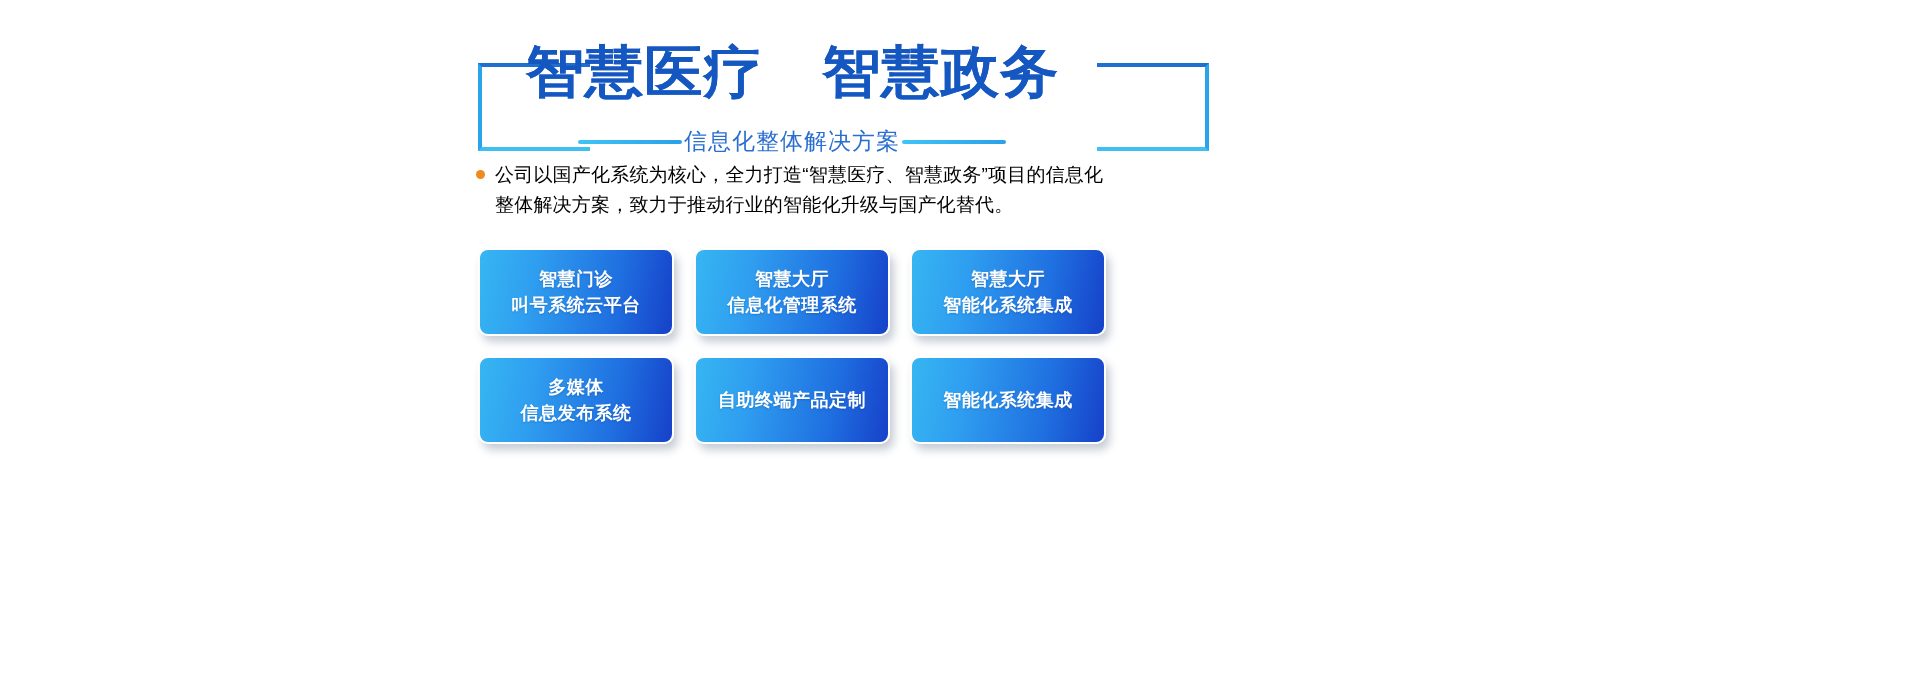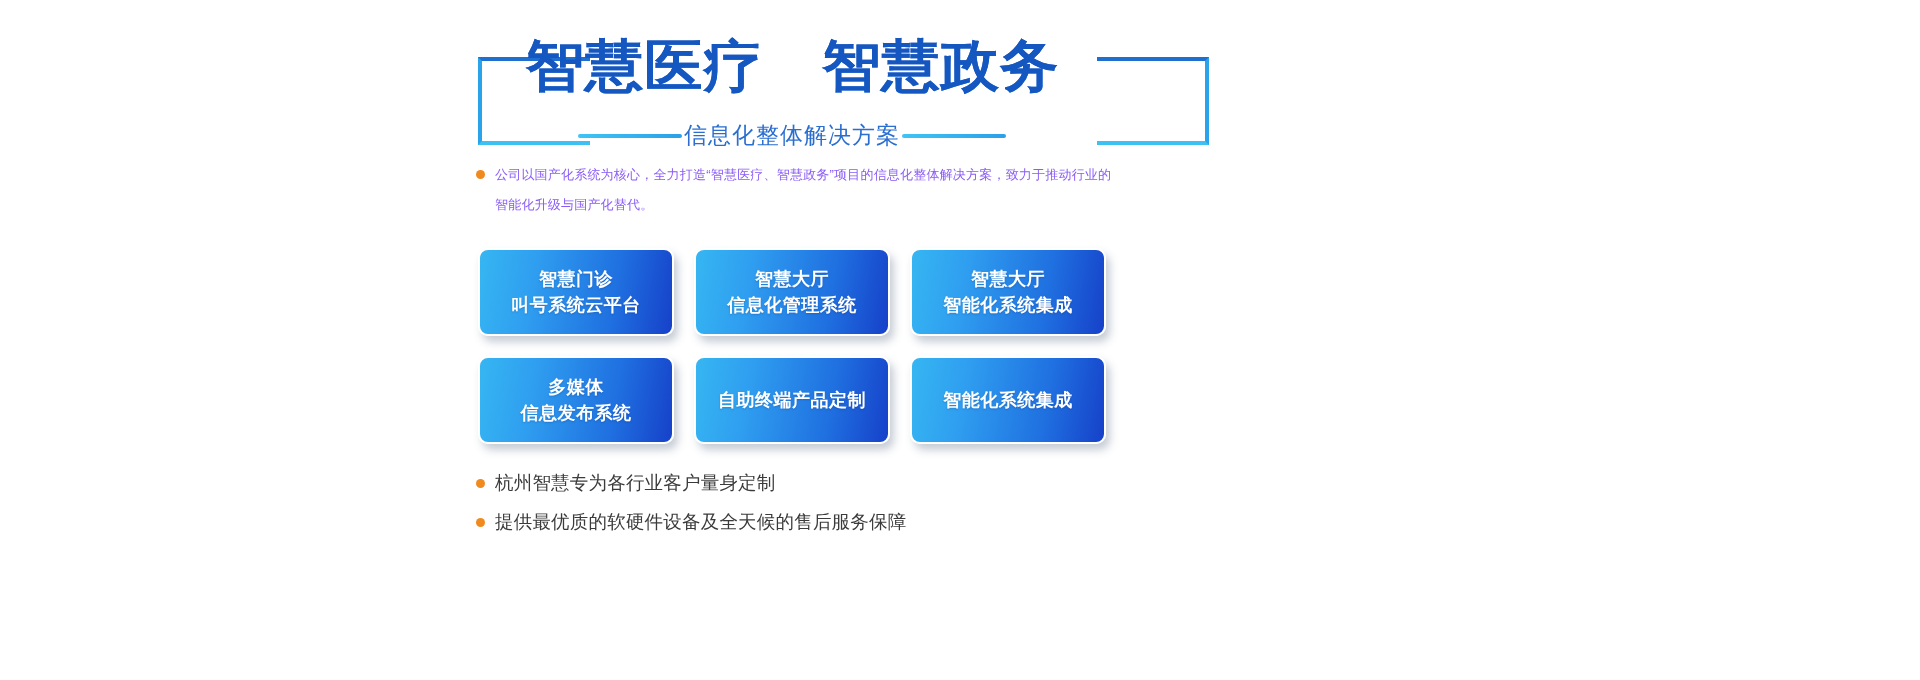--- a/index.html
+++ b/index.html
@@ -19,21 +19,21 @@
     position: absolute;
     left: 0; top: 0;
     width: 1920px;
     height: 680px;
   }
 
   
   .banner {
     position: absolute;
     left: 478px;
-    top: 22px;
+    top: 28px;
     width: 731px;
     height: 118px;
   }
 
   
   .bracket {
     position: absolute;
     top: 35px;
     width: 112px;
     height: 88px;
@@ -111,23 +111,23 @@
   .intro-dot {
     width: 9px;
     height: 9px;
     border-radius: 50%;
     background: #f08a1e;
     margin-top: 10px;
     margin-right: 10px;
     flex: 0 0 auto;
   }
   .intro-text {
-    font-size: 13px;
+    font-size: 19px;
     line-height: 30px;
-    color: #8b5cf6;
+    color: #000000;
     letter-spacing: 0.2px;
   }
 
   
   .grid {
     position: absolute;
     left: 478px;
     top: 248px;
     width: 614px;
     display: grid;
@@ -246,24 +246,14 @@
     </div>
 
     <div class="card">
       <div class="card-text">
         <div>智能化系统集成</div>
       </div>
     </div>
 
   </div>
 
-  <div class="bullets">
-    <div class="bullet">
-      <span class="bullet-dot"></span>
-      <span class="bullet-text">杭州智慧专为各行业客户量身定制</span>
-    </div>
-    <div class="bullet">
-      <span class="bullet-dot"></span>
-      <span class="bullet-text">提供最优质的软硬件设备及全天候的售后服务保障</span>
-    </div>
-  </div>
 
 </div>
 
 </body></html>

